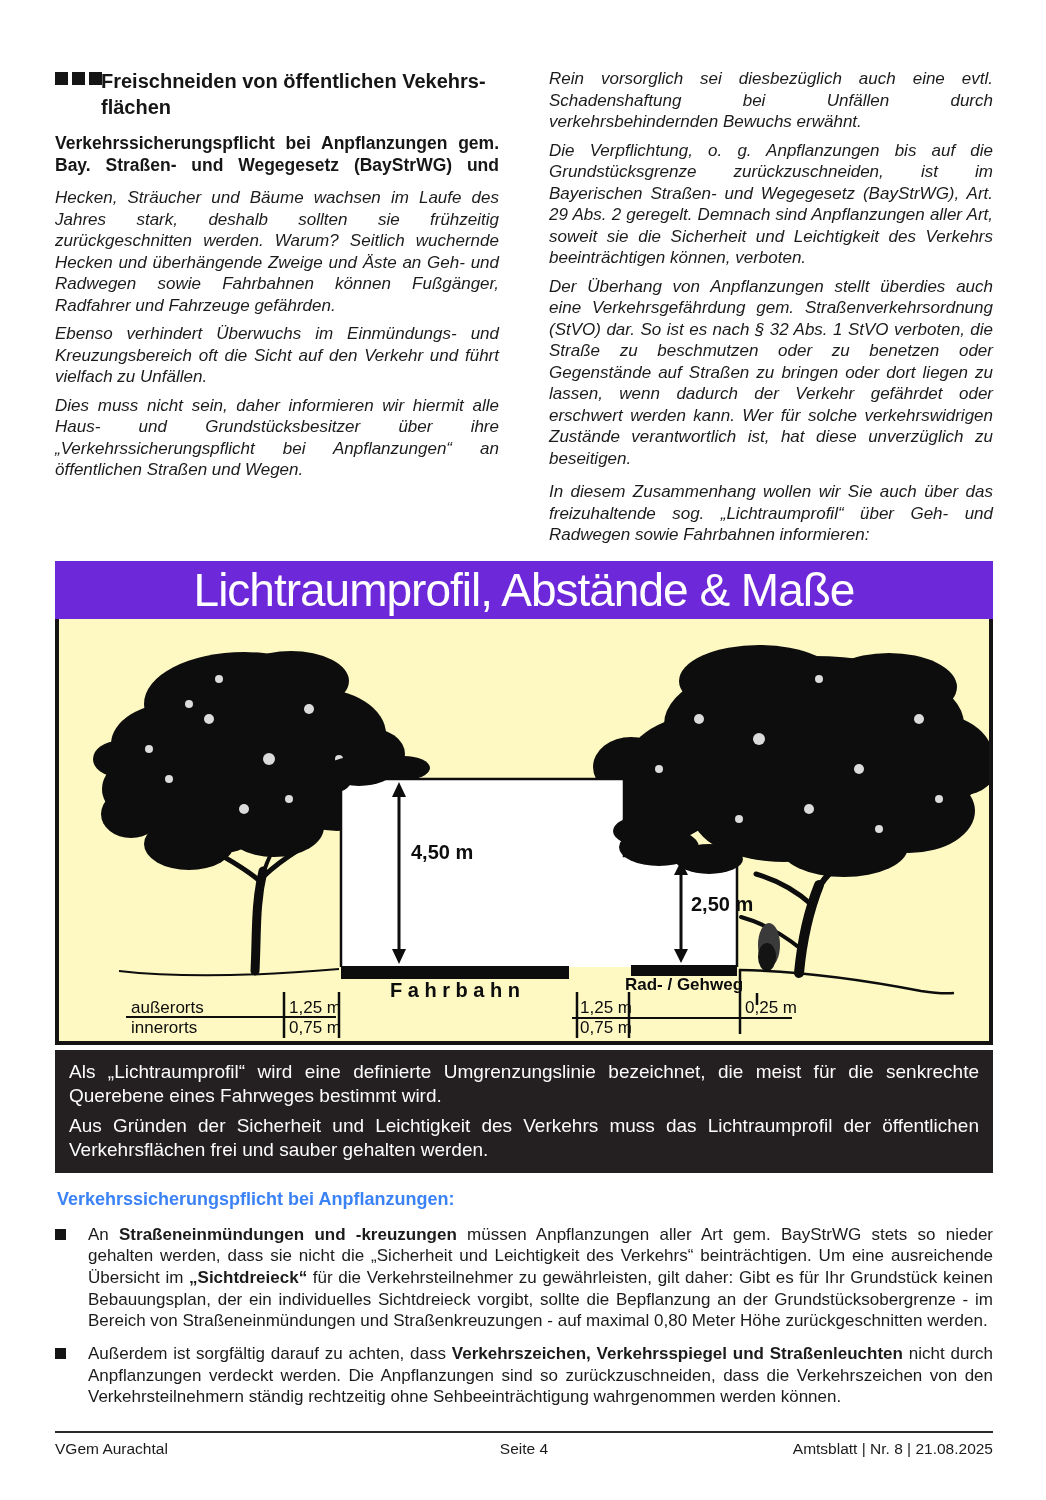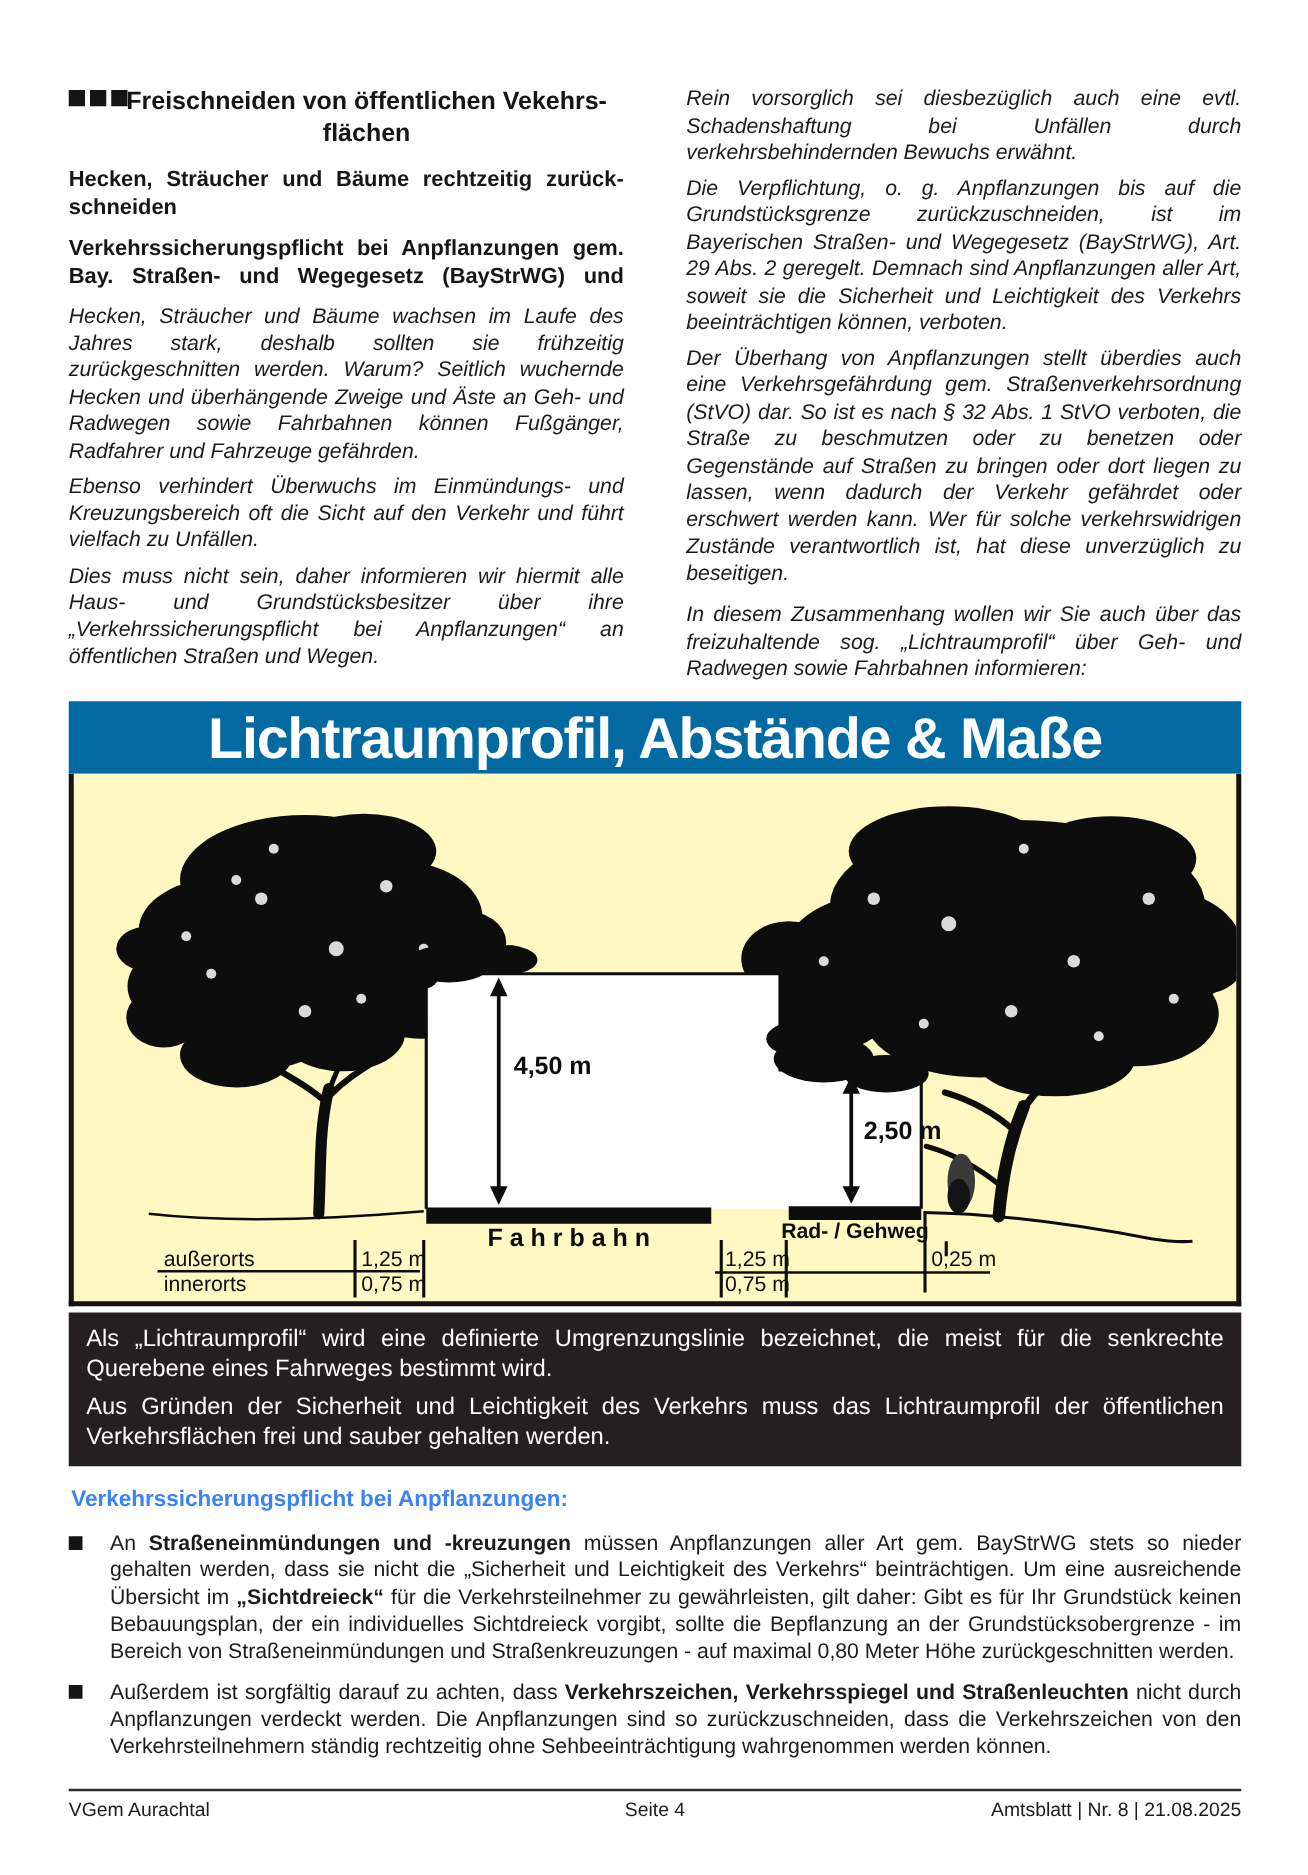--- a/index.html
+++ b/index.html
@@ -9,33 +9,33 @@
     background:#fff;
     font-family:"Liberation Sans", sans-serif;
     color:#1b1b1b;
     box-sizing:border-box;
     padding:68px 53px 0 55px;
     overflow:hidden;
   }
   
   .cols{display:flex;gap:50px;}
   .col{width:444px;}
-  .h1-row{display:flex;margin-bottom:12px;text-align:center;}
+  .h1-row{display:flex;margin-bottom:12px;}
   .sq-wrap{display:flex;gap:4px;width:46px;flex:0 0 46px;padding-top:4px;}
   .sq{width:13px;height:13px;background:#151515;flex:0 0 13px;}
   .h1{font-size:20px;line-height:26px;font-weight:bold;color:#161616;}
   .h2{font-size:17.5px;line-height:22px;font-weight:bold;color:#161616;margin-bottom:11px;}
   .line.stretch{text-align:justify;text-align-last:justify;}
   .para{font-size:17px;line-height:21.5px;text-align:justify;margin:0 0 7px 0;font-style:italic;}
   .para.last-gap{margin-top:12px;}
   
   .fig{margin-top:8px;}
   .fig-title{
-    background:#0369a1;color:#fff;height:58px;line-height:58px;
-    text-align:center;font-size:46px;font-weight:bold;letter-spacing:-1px;
+    background:#6d28d9;color:#fff;height:58px;line-height:58px;
+    text-align:center;font-size:46px;font-weight:normal;letter-spacing:-1px;
   }
   .fig-img{height:422px;border:4px solid #151313;border-top:0;box-sizing:content-box;background:#fef9c3;}
   .fig-img svg{display:block;}
   .fig-caption{
     margin-top:5px;background:#242021;color:#fdfdfd;
     padding:10px 14px 11px 14px;font-size:19px;line-height:24px;
   }
   .fig-caption p{margin:0 0 6px 0;text-align:justify;}
   .fig-caption p:last-child{margin-bottom:0;}
   
@@ -67,24 +67,20 @@
           <div class="sq"></div>
           <div class="sq"></div>
           <div class="sq"></div>
         </div>
         <div class="h1">
           <div class="line">Freischneiden von öffentlichen Vekehrs-</div>
           <div class="line">flächen</div>
         </div>
       </div>
       <div class="h2">
-        <div class="line stretch">Hecken, Sträucher und Bäume rechtzeitig zurück-</div>
-        <div class="line">schneiden</div>
-      </div>
-      <div class="h2">
         <div class="line stretch">Verkehrssicherungspflicht bei Anpflanzungen gem.</div>
         <div class="line stretch">Bay. Straßen- und Wegegesetz (BayStrWG) und</div>
       </div>
       <p class="para">Hecken, Sträucher und Bäume wachsen im Laufe des Jahres stark, deshalb sollten sie frühzeitig zurückgeschnitten werden. Warum? Seitlich wuchernde Hecken und überhängende Zweige und Äste an Geh- und Radwegen sowie Fahrbahnen können Fußgänger, Radfahrer und Fahrzeuge gefährden.</p>
       <p class="para">Ebenso verhindert Überwuchs im Einmündungs- und Kreuzungsbereich oft die Sicht auf den Verkehr und führt vielfach zu Unfällen.</p>
       <p class="para">Dies muss nicht sein, daher informieren wir hiermit alle Haus- und Grundstücksbesitzer über ihre „Verkehrssicherungspflicht bei Anpflanzungen“ an öffentlichen Straßen und Wegen.</p>
     </div>
 
     <div class="col">
       <p class="para">Rein vorsorglich sei diesbezüglich auch eine evtl. Schadenshaftung bei Unfällen durch verkehrsbehindernden Bewuchs erwähnt.</p>

